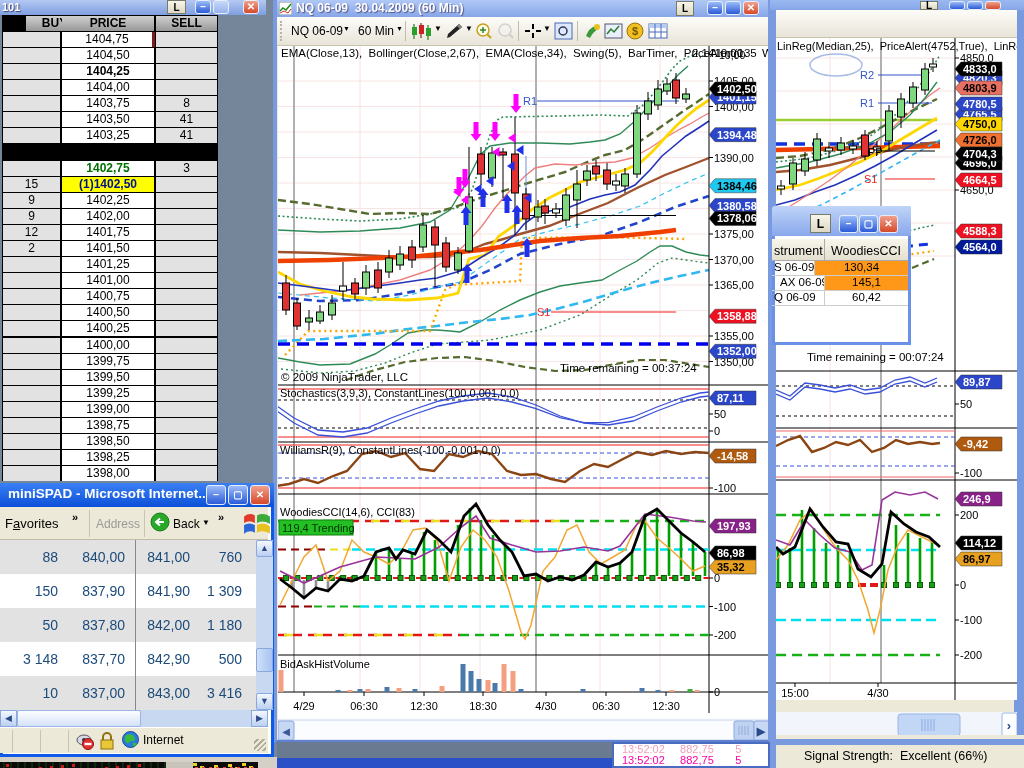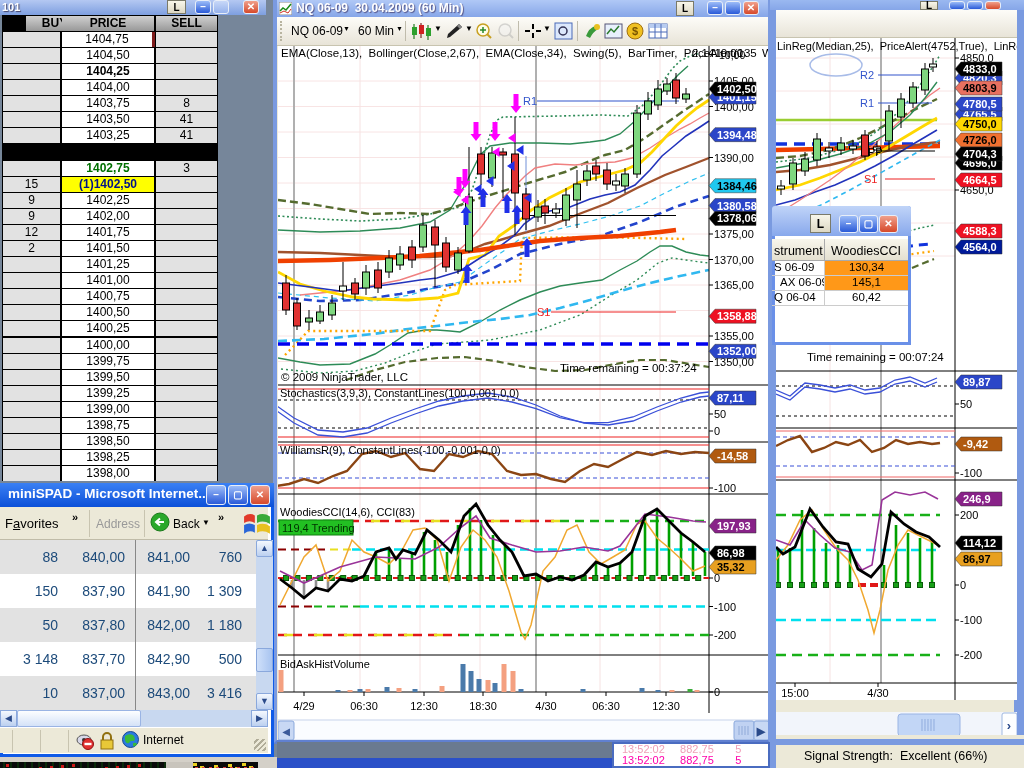--- a/index.html
+++ b/index.html
@@ -785,29 +785,29 @@
 <div class="tb-btn btn-blue btn-glyph" style="left:67px; top:9px; width:19px; height:18px; line-height:16px;">–</div>
 <div class="tb-btn btn-blue btn-glyph" style="left:87px; top:9px; width:19px; height:18px; line-height:16px;">▢</div>
 <div class="tb-btn btn-red btn-glyph" style="left:107px; top:9px; width:19px; height:18px; line-height:16px;">✕</div>
 </div>
 <div class="abs" style="left:-3px; top:30px; width:136px; font-size:11.5px; white-space:nowrap;">
 <div style="display:flex; height:22px; background:linear-gradient(#f8f6ec,#e4e0d0); border-bottom:1px solid #aaa;">
 <div style="width:53px; border-right:1px solid #aaa; padding:5px 0 0 2px; font-size:12.5px; overflow:hidden;">strument</div>
 <div style="flex:1; padding:5px 0 0 6px; font-size:12.5px; overflow:hidden;">WoodiesCCI</div>
 </div>
 <div style="display:flex; height:15px; border-bottom:1px solid #ccc;">
-<div style="width:53px; border-right:1px solid #ccc; padding-left:2px; overflow:hidden;">S 06-09</div>
+<div style="width:43px; border-right:1px solid #ccc; padding-left:2px; overflow:hidden;">S 06-09</div>
 <div style="flex:1; background:#ff9818; text-align:center;">130,34</div>
 </div>
 <div style="display:flex; height:15px; border-bottom:1px solid #ccc;">
 <div style="width:53px; border-right:1px solid #ccc; padding-left:8px; overflow:hidden;">AX 06-09</div>
 <div style="flex:1; background:#ff9818; text-align:center;">145,1</div>
 </div>
 <div style="display:flex; height:15px; border-bottom:1px solid #ccc;">
-<div style="width:53px; border-right:1px solid #ccc; padding-left:2px; overflow:hidden;">Q 06-04</div>
+<div style="width:53px; border-right:1px solid #ccc; padding-left:2px; overflow:hidden;">Q 06-09</div>
 <div style="flex:1; text-align:center;">60,42</div>
 </div>
 </div>
 </div>
 <div class="abs" style="left:0; top:483px; width:274px; height:274px; background:#fff; border:3px solid #0e5ae8; border-top:none;">
 <div class="abs" style="left:-3px; top:0px; width:274px; height:24px; background:linear-gradient(#3a80f4,#0c50d8);">
 <span class="abs" style="left:8px; top:3px; color:#fff; font-weight:bold; font-size:13.5px;">miniSPAD - Microsoft Internet...</span>
 <div class="tb-btn btn-blue btn-glyph" style="left:206px; top:2px; width:20px; height:20px; line-height:18px;">–</div>
 <div class="tb-btn btn-blue btn-glyph" style="left:228px; top:2px; width:20px; height:20px; line-height:18px;">▢</div>
 <div class="tb-btn btn-red btn-glyph" style="left:250px; top:2px; width:20px; height:20px; line-height:18px;">✕</div>

